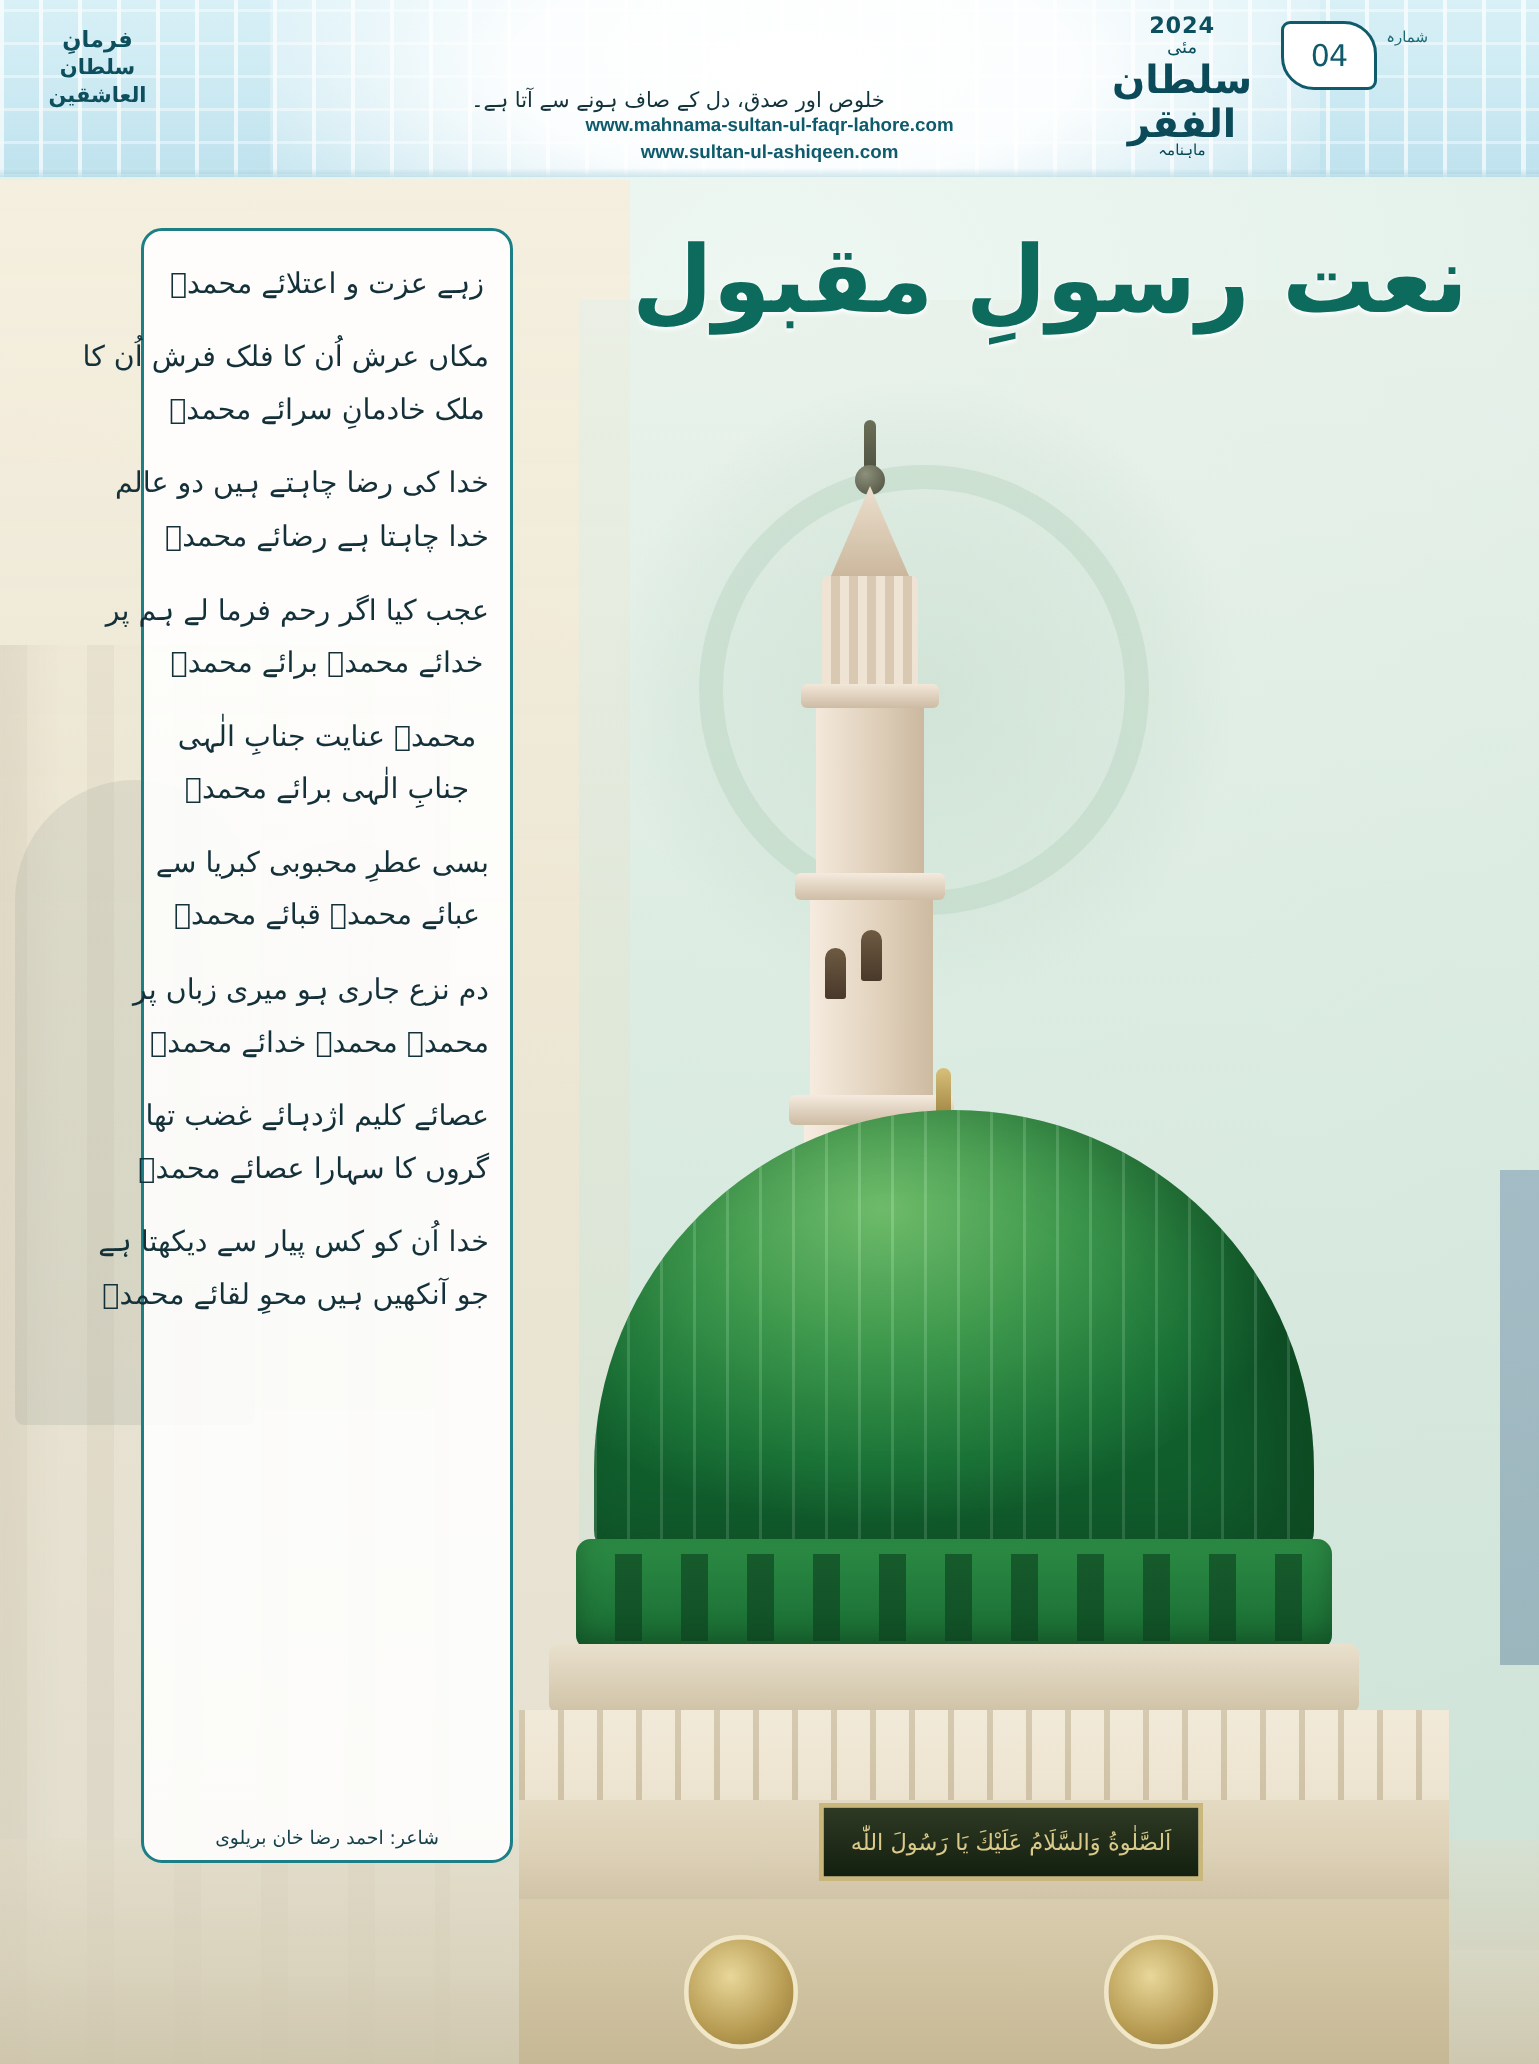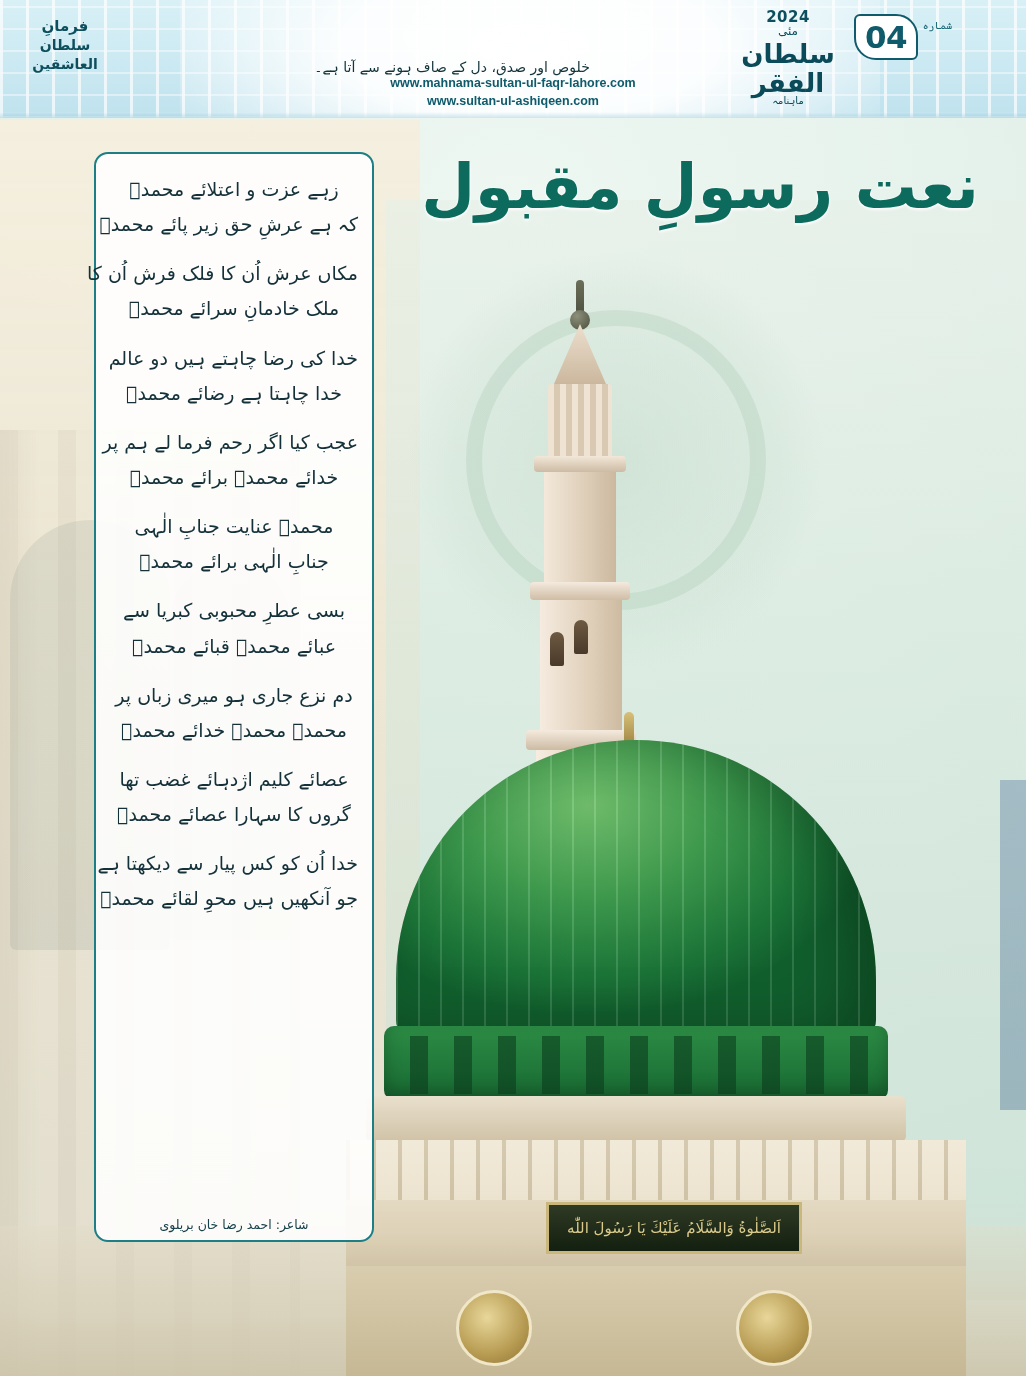--- a/index.html
+++ b/index.html
@@ -125,34 +125,33 @@
   }
   .issue-badge-shape {
     position: absolute;
     inset: 0;
     background: #ffffff;
     border: 2px solid #0f5b6b;
     border-radius: 6px 22px 6px 22px;
   }
   .issue-badge-num {
     position: relative;
-    font-size: 31px;
-    font-weight: bold;
+    font-size: 20px;
+    font-weight: normal;
     color: #0f5b6b;
     letter-spacing: -0.5px;
   }
   .issue-badge-sub {
     position: absolute;
     right: 74px; top: 20px;
     font-size: 10px;
     color: #1d6a77;
     line-height: 1.25;
     text-align: right;
     width: 60px;
-    font-family: Liberation Serif, serif;
   }
 
   .masthead {
     position: absolute;
     right: 178px; top: 8px;
     width: 120px;
     text-align: center;
     color: #0c4f5e;
   }
   .masthead-year {
@@ -224,21 +223,21 @@
     font-weight: bold;
     color: #0d6b5e;
     text-shadow: 0 2px 3px rgba(255,255,255,0.85), 0 0 2px rgba(255,255,255,0.9);
     letter-spacing: 1px;
   }
 
   
   .poem-box {
     position: absolute;
     left: 94px; top: 152px;
-    width: 280px;
+    width: 248px;
     height: 1090px;
     background: rgba(255,255,255,0.88);
     border: 2px solid #1c7f86;
     border-radius: 14px;
     box-shadow: 0 0 0 1px rgba(255,255,255,0.6) inset;
     padding: 18px 14px 10px 14px;
     box-sizing: border-box;
     direction: rtl;
   }
   .stanza {
@@ -532,21 +531,20 @@
       <div class="plaque">اَلصَّلٰوةُ وَالسَّلَامُ عَلَيْكَ يَا رَسُولَ اللّٰه</div>
     </div>
     <div class="lower-wall"></div>
     <div class="medallion one"></div>
     <div class="medallion two"></div>
   </div>
 
   <div class="poem-box">
     <div class="stanza">
       <div class="verse">زہے عزت و اعتلائے محمدؐ</div>
-      <div class="verse">کہ ہے عرشِ حق زیر پائے محمدؐ</div>
     </div>
     <div class="stanza">
       <div class="verse">مکاں عرش اُن کا فلک فرش اُن کا</div>
       <div class="verse">ملک خادمانِ سرائے محمدؐ</div>
     </div>
     <div class="stanza">
       <div class="verse">خدا کی رضا چاہتے ہیں دو عالم</div>
       <div class="verse">خدا چاہتا ہے رضائے محمدؐ</div>
     </div>
     <div class="stanza">

